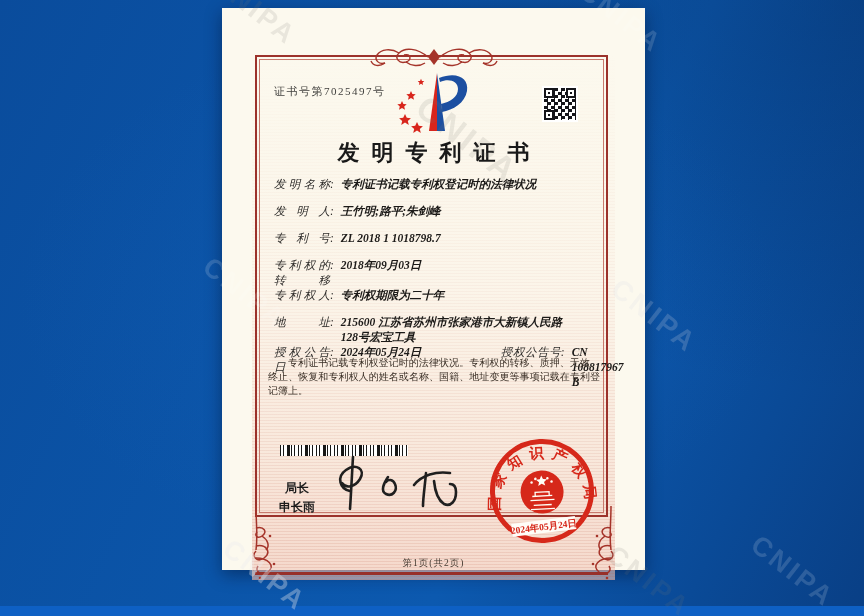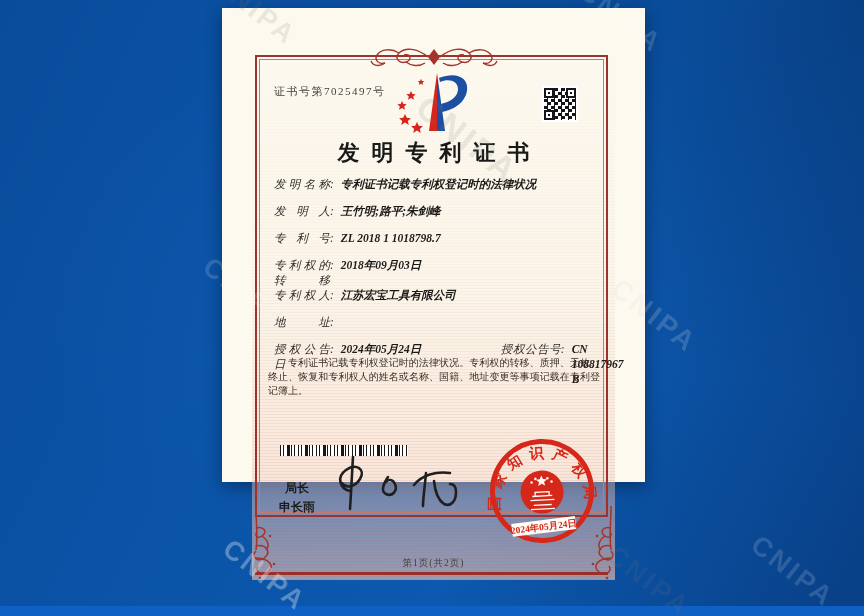--- a/index.html
+++ b/index.html
@@ -9,21 +9,21 @@
   .stage {
     position:relative; width:864px; height:616px; overflow:hidden;
     background-image:
       radial-gradient(ellipse at 46% 48%, rgba(25,105,195,0.20), rgba(0,0,0,0) 58%),
       radial-gradient(ellipse at 100% 0%, rgba(4,34,80,0.35), rgba(0,0,0,0) 45%),
       linear-gradient(115deg, #0a4c9c 0%, #0b55a9 42%, #0c59af 62%, #0a4a97 84%, #093f85 100%);
   }
   .bottom-strip { position:absolute; left:0; right:0; bottom:0; height:10px; background:#0e60c4; }
 
   .paper {
-    position:absolute; left:222px; top:8px; width:423px; height:474px;
+    position:absolute; left:222px; top:8px; width:423px; height:562px;
     background:#fcf9ee; box-shadow:0 5px 16px rgba(2,15,45,0.45);
   }
   .tint {
     position:absolute; left:30px; right:30px; top:42px; height:530px; pointer-events:none;
     background:linear-gradient(180deg, rgba(246,216,202,0) 0%, rgba(246,210,195,0.10) 45%, rgba(243,203,188,0.38) 78%, rgba(240,196,182,0.62) 100%);
   }
   .texture {
     position:absolute; left:30px; right:30px; top:42px; height:530px; pointer-events:none;
     background:repeating-linear-gradient(0deg, rgba(193,102,82,0.16) 0 1px, rgba(0,0,0,0) 1px 3px);
     -webkit-mask-image:linear-gradient(180deg, transparent 0%, rgba(0,0,0,.35) 50%, #000 100%);
@@ -195,25 +195,26 @@
         <span class="f-value">ZL 2018 1 1018798.7</span>
       </div>
       <div class="f-row">
         <span class="f-label">专利权的转移</span>
           <span class="f-colon">:</span>
         <span class="f-value">2018年09月03日</span>
       </div>
       <div class="f-row">
         <span class="f-label">专利权人</span>
           <span class="f-colon">:</span>
-        <span class="f-value">江苏宏宝工具有限公司</span>
+        <span class="f-value">专利权期限为二十年</span>
       </div>
       <div class="f-row">
         <span class="f-label">地址</span>
           <span class="f-colon">:</span>
+        <span class="f-value">215600 江苏省苏州市张家港市大新镇人民路128号宏宝工具</span>
       </div>
       <div class="f-row grant-row">
         <span class="f-label">授权公告日</span>
           <span class="f-colon">:</span>
         <span class="f-value w1">2024年05月24日</span>
         <span class="f-label2">授权公告号</span>
           <span class="f-colon">:</span>
         <span class="f-value">CN 108817967 B</span>
       </div>
     </div>

